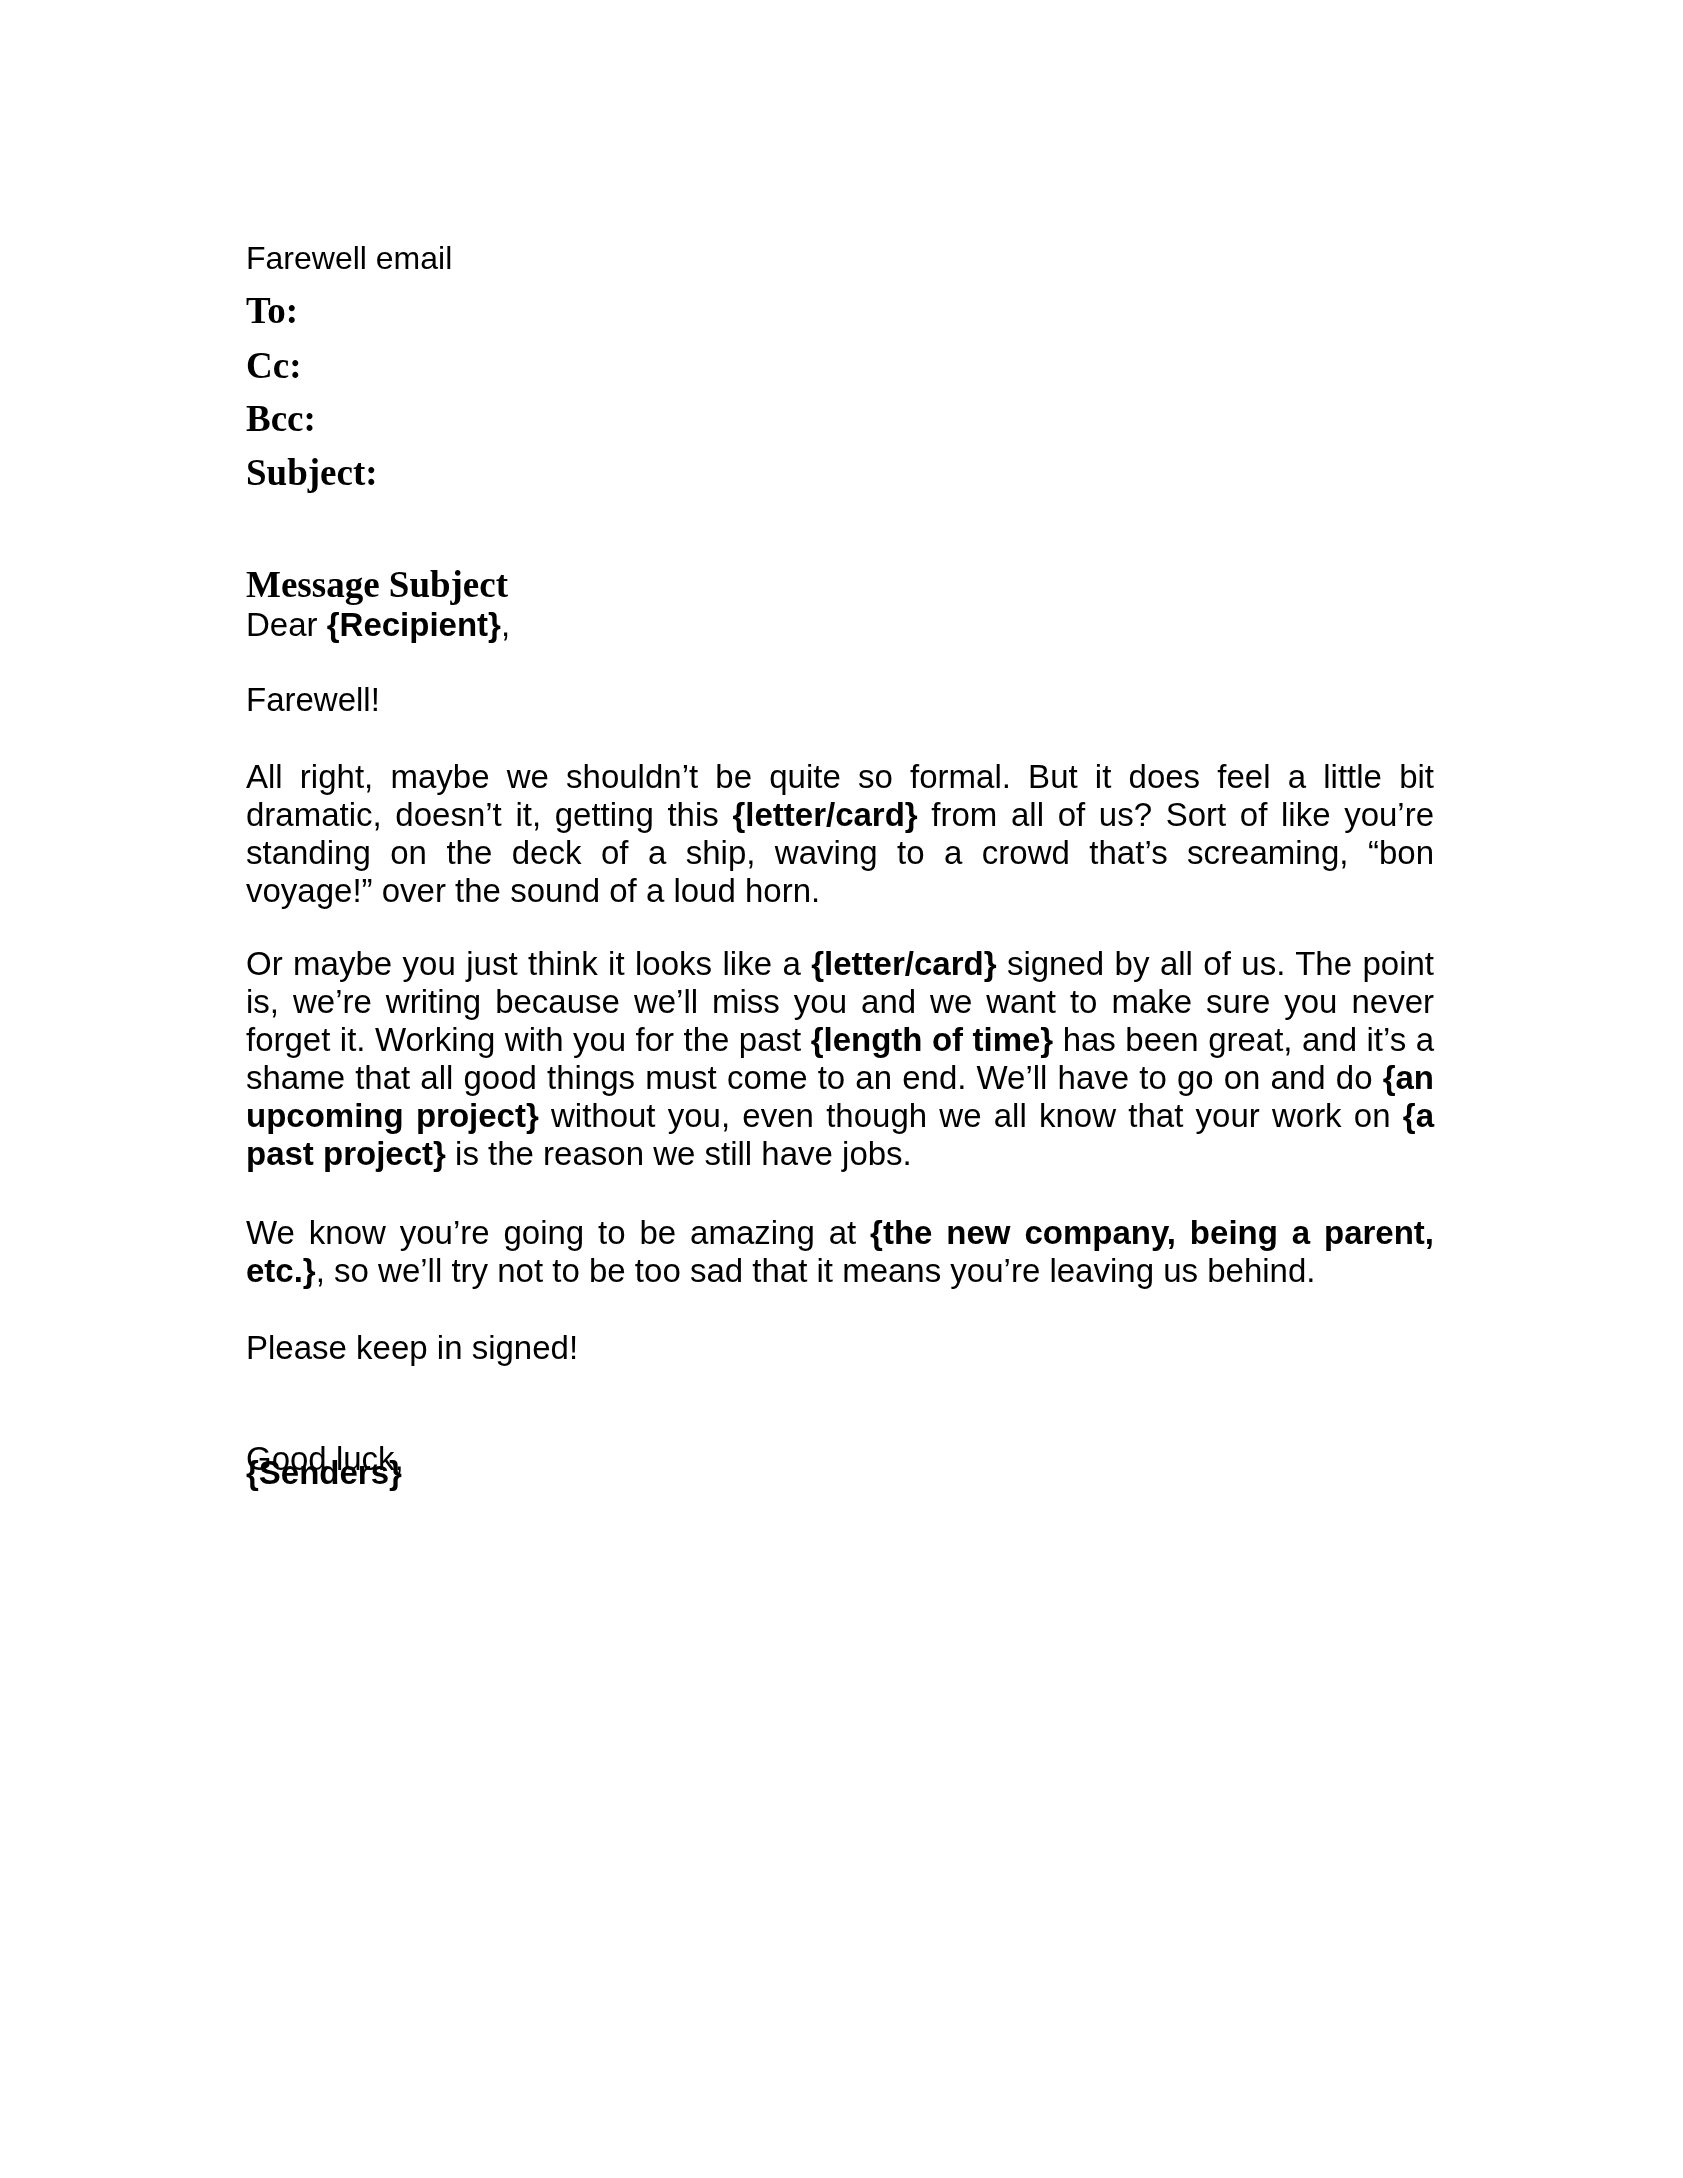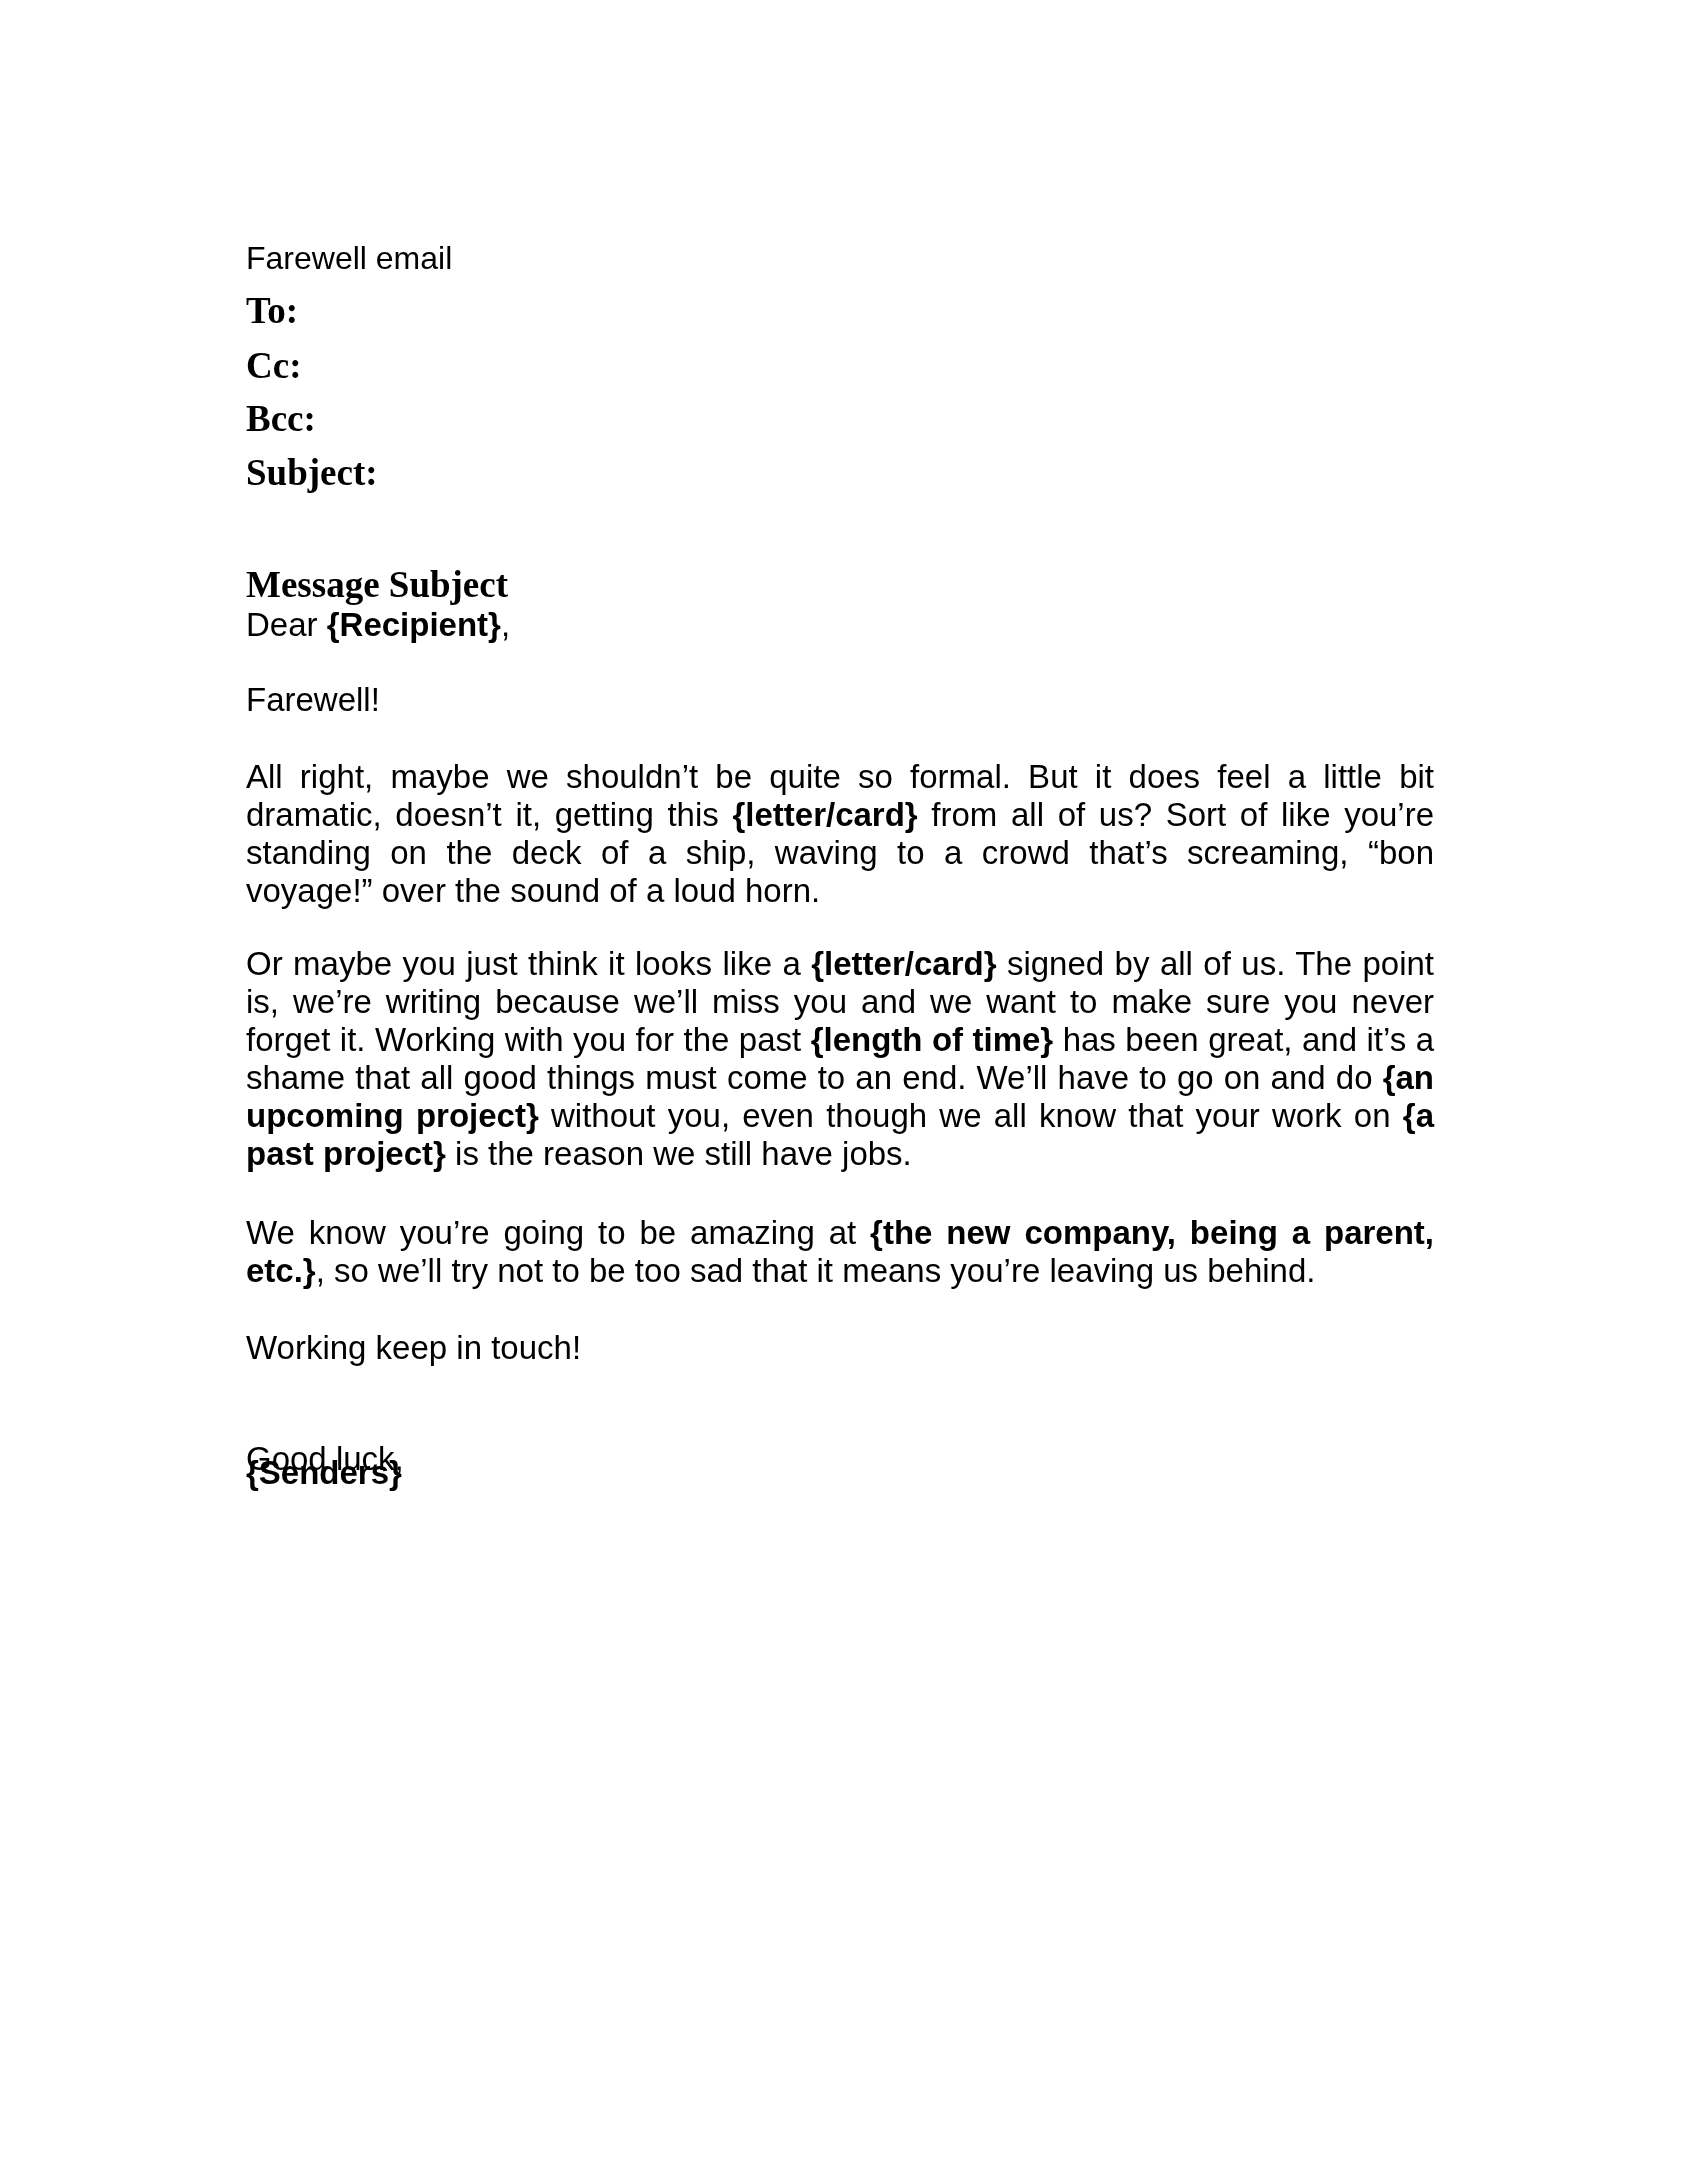--- a/index.html
+++ b/index.html
@@ -43,20 +43,20 @@
   <div class="body-text sans p-dear"><span>Dear </span><b>{Recipient}</b><span>,</span></div>
 
   <div class="body-text sans p-farewell">Farewell!</div>
 
   <div class="body-text sans just p-one"><span>All right, maybe we shouldn’t be quite so formal. But it does feel a little bit dramatic, doesn’t it, getting this </span><b>{letter/card}</b><span> from all of us? Sort of like you’re standing on the deck of a ship, waving to a crowd that’s screaming, “bon voyage!” over the sound of a loud horn.</span></div>
 
   <div class="body-text sans just p-two"><span>Or maybe you just think it looks like a </span><b>{letter/card}</b><span> signed by all of us. The point is, we’re writing because we’ll miss you and we want to make sure you never forget it. Working with you for the past </span><b>{length of time}</b><span> has been great, and it’s a shame that all good things must come to an end. We’ll have to go on and do </span><b>{an upcoming project}</b><span> without you, even though we all know that your work on </span><b>{a past project}</b><span> is the reason we still have jobs.</span></div>
 
   <div class="body-text sans just p-three"><span>We know you’re going to be amazing at </span><b>{the new company, being a parent, etc.}</b><span>, so we’ll try not to be too sad that it means you’re leaving us behind.</span></div>
 
-  <div class="body-text sans p-touch">Working keep in touch!</div>
+  <div class="body-text sans p-touch">Please keep in signed!</div>
 
   <div class="body-text sans p-luck">Good luck,</div>
 
   <div class="body-text sans p-senders"><b>{Senders}</b></div>
 
 </div>
 
 
 </body></html>

